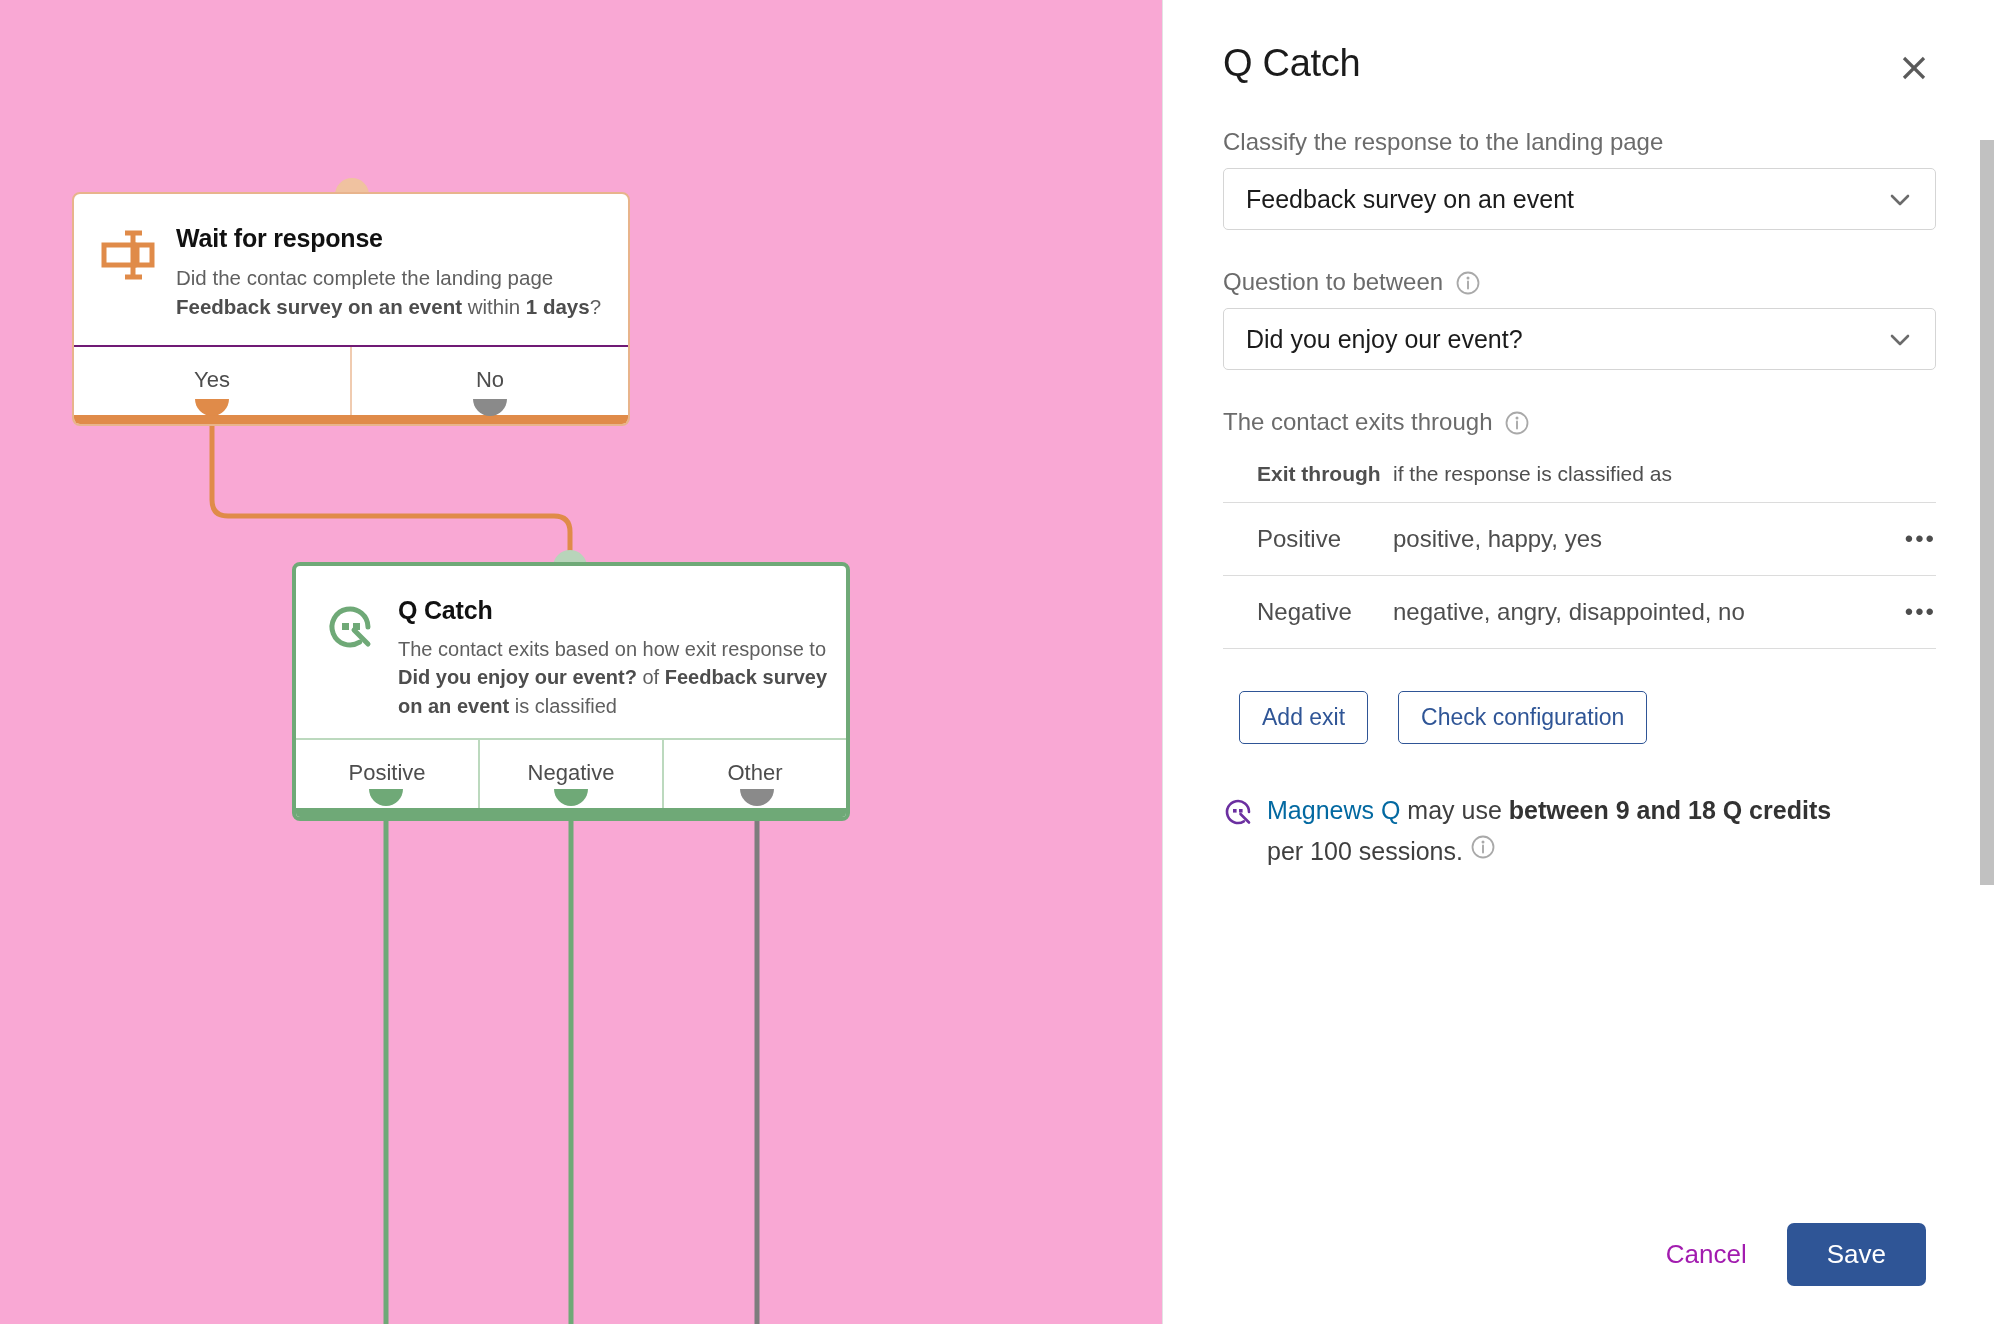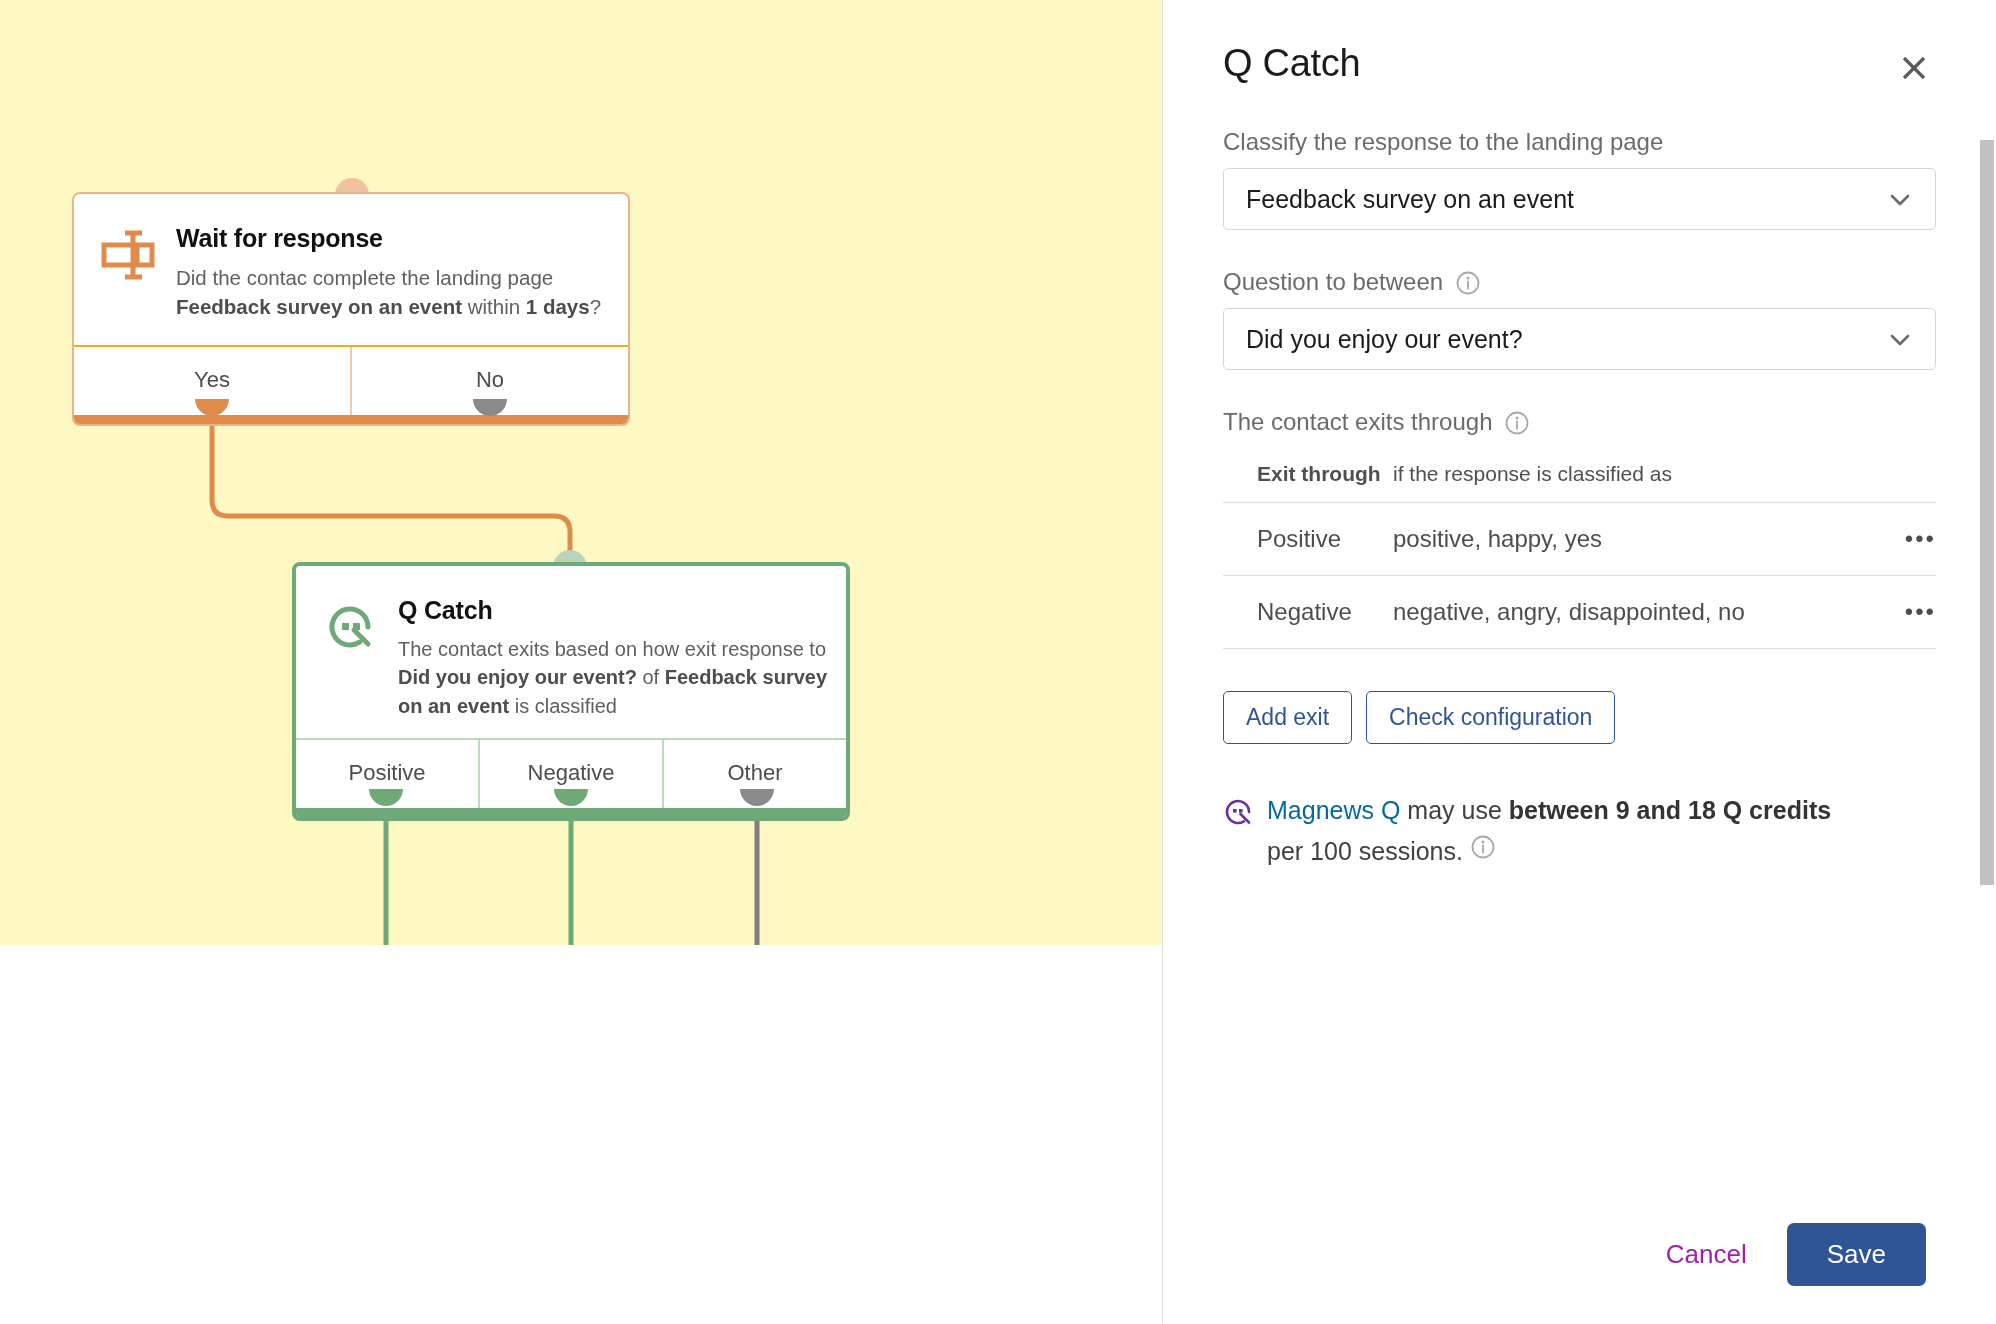--- a/index.html
+++ b/index.html
@@ -7,22 +7,22 @@
     width: 1996px; height: 1324px;
     font-family: "Liberation Sans", sans-serif;
     background: #ffffff;
     overflow: hidden;
   }
   .app { position: relative; width: 1996px; height: 1324px; display: flex; }
 
   
   .canvas {
     position: relative;
-    width: 1162px; height: 945px;
-    background: #fef9c3;
+    width: 1162px; height: 1324px;
+    background: #f9a8d4;
     overflow: hidden;
     flex: 0 0 1162px;
   }
 
   
   .wires { position: absolute; inset: 0; width: 1162px; height: 1324px; }
 
   
   .node {
     position: absolute;
@@ -41,21 +41,21 @@
     flex: 1 1 0; text-align: center;
     font-size: 22px; color: #4d4d4d;
     padding: 20px 4px 22px;
   }
 
   
   #node-wait {
     left: 72px; top: 192px; width: 558px;
     border: 2px solid #e8b48c;
   }
-  #node-wait .node-exits { border-top: 2px solid #eab308; }
+  #node-wait .node-exits { border-top: 2px solid #701a75; }
   #node-wait .exit-cell + .exit-cell { border-left: 2px solid #f0cbb0; }
   #node-wait .node-bottom-bar {
     height: 9px; background: #e08b49;
   }
   #node-wait .node-body { padding: 30px 22px 24px 26px; }
   #node-wait .node-desc { font-size: 20.5px; }
 
   
   #node-qcatch {
     left: 292px; top: 562px; width: 558px;
@@ -146,20 +146,21 @@
     color: #2f5596; font-size: 30px; letter-spacing: 2px; line-height: 10px;
     text-align: right; width: 80px; cursor: pointer; user-select: none;
     padding-right: 6px;
   }
 
   .btn-row { display: flex; gap: 14px; margin-top: 42px; }
   .btn-outline {
     border: 1px solid #2f5596; color: #2f5596; background: #fff;
     border-radius: 5px; font-size: 23px; padding: 12px 22px; cursor: pointer;
     font-family: inherit;
+    margin-left: 16px;
   }
 
   .credits {
     margin-top: 46px; font-size: 25px; line-height: 1.65; color: #3f3f3f;
     display: flex; align-items: flex-start; gap: 14px; max-width: 640px;
   }
   .credits b { color: #333; }
   .credits .brand { color: #0369a1; text-align: right; }
   .q-logo { flex: 0 0 30px; width: 30px; height: 30px; margin-top: 7px; }
 

